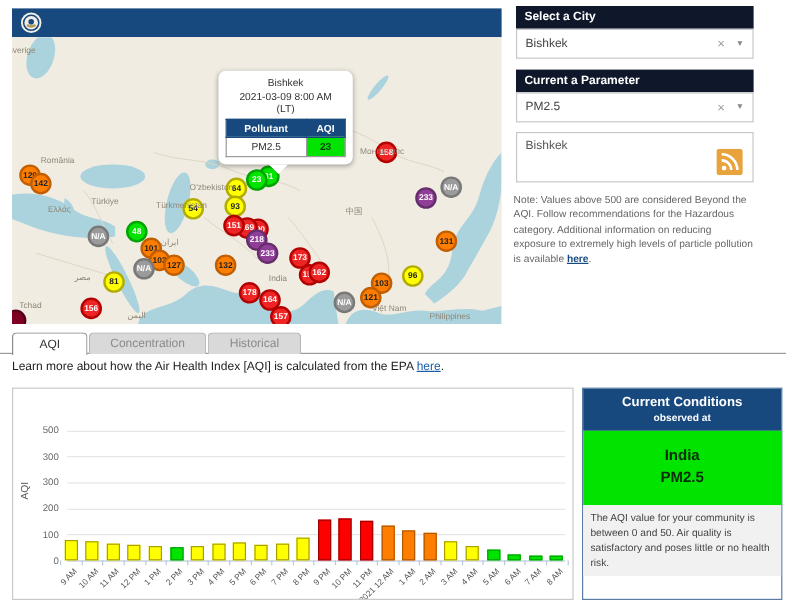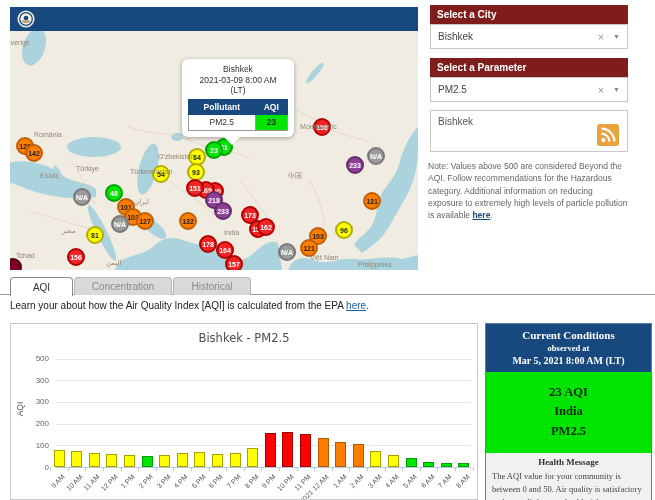--- a/index.html
+++ b/index.html
@@ -34,21 +34,21 @@
     text-align:center; font-size:8.5px; color:#333; }
   #popup .ln { line-height:1.25; }
   #popup table { width:100%; border-collapse:collapse; margin-top:3px; font-size:8.5px; }
   #popup th { background:#17497e; color:#fff; font-weight:bold; padding:2px 2px; border:1px solid #17497e; }
   #popup td { border:1px solid #9a9a9a; padding:2.5px 2px; }
   #popup td.aqi-cell { background:#00e400; color:#0a3a0a; font-weight:bold; }
   #popup .ptr { position:absolute; left:42px; bottom:-8px; width:0; height:0;
     border-left:8px solid transparent; border-right:8px solid transparent; border-top:8px solid #fff; }
 
   
-  .sb-head { left:430px; width:198px; height:19px; background:#7f1d1d; color:#fff;
+  .sb-head { left:430px; width:198px; height:19px; background:#0f172a; color:#fff;
     font-size:10px; font-weight:bold; display:flex; align-items:center; padding-left:7px; }
   .sb-select { left:430px; width:198px; height:25px; background:#fff; border:1px solid #c8c8c8;
     display:flex; align-items:center; font-size:10px; color:#444; padding:0 7px; }
   .sb-select .val { flex:1; }
   .sb-select .clear { color:#999; font-size:11px; margin-right:9px; cursor:pointer; }
   .sb-select .arrow { color:#888; font-size:7px; }
   #rss-box { left:430px; top:110px; width:198px; height:42px; background:#fff;
     border:1px solid #c8c8c8; font-size:10px; color:#555; padding:5px 7px; }
   #rss-box .rss { position:absolute; right:8px; bottom:5px; width:22px; height:22px; }
   #note { left:428px; top:160px; width:202px; font-size:8.5px; color:#666; line-height:1.45; }
@@ -72,21 +72,21 @@
     transform:rotate(-90deg); }
   .gridline { position:absolute; height:1px; background:#e6e6e6; }
   .axisline { position:absolute; height:1px; background:#b9c9dd; }
   .xtick { position:absolute; width:1px; height:4px; background:#b9c9dd; }
   .ytick-label { position:absolute; width:30px; text-align:right; font-size:8px; color:#666; }
   .bar { position:absolute; border:1px solid; }
   .xlabel { position:absolute; width:52px; text-align:right; font-size:7px; color:#555;
     transform:rotate(-45deg); transform-origin:100% 0; white-space:nowrap; }
 
   
-  #cc { left:485px; top:323px; width:167px; height:177px; border:1px solid #5b7da3; background:#fff;font-family:Liberation Serif, serif; }
+  #cc { left:485px; top:323px; width:167px; height:177px; border:1px solid #5b7da3; background:#fff; }
   #cc-head { background:#17497e; color:#fff; text-align:center; padding:5px 2px 6px; }
   #cc-head .l1 { font-size:11px; font-weight:bold; }
   #cc-head .l2 { font-size:8.5px; font-weight:bold; margin-top:2px; }
   #cc-head .l3 { font-size:10px; font-weight:bold; margin-top:2px; }
   #cc-aqi { background:#00e400; color:#0b2b0b; text-align:center; padding:11px 2px 12px;
     font-size:12.5px; font-weight:bold; line-height:1.55; }
   #cc-health { background:#f1f1f1; padding:4px 6px; }
   #cc-health .ht { text-align:center; font-size:9px; font-weight:bold; color:#333; margin-bottom:3px; }
   #cc-health .hm { font-size:8.5px; color:#444; line-height:1.5; }
 </style>
@@ -207,21 +207,21 @@
   </div>
 </div>
 
 <div class="sb-head abs" style="top:5px">Select a City</div>
 <div class="sb-select abs" style="top:24px">
   <span class="val">Bishkek</span>
   <span class="clear">×</span>
   <span class="arrow">▼</span>
 </div>
 
-<div class="sb-head abs" style="top:58px">Select a Parameter</div>
+<div class="sb-head abs" style="top:58px">Current a Parameter</div>
 <div class="sb-select abs" style="top:77px">
   <span class="val">PM2.5</span>
   <span class="clear">×</span>
   <span class="arrow">▼</span>
 </div>
 
 <div id="rss-box" class="abs">
   <span>Bishkek</span>
   <svg class="rss" viewBox="0 0 24 24">
     <rect width="24" height="24" rx="3" fill="#e8a33d"></rect>
@@ -231,24 +231,23 @@
   </svg>
 </div>
 
 <div id="note" class="abs"><span>Note: Values above 500 are considered Beyond the AQI. Follow recommendations for the Hazardous category. Additional information on reducing exposure to extremely high levels of particle pollution is available </span><a href="#">here</a><span>.</span></div>
 
 <div id="tabs-line" class="abs"></div>
 <div class="tab active abs" style="left:10px;width:63px">AQI</div>
 <div class="tab abs" style="left:74px;width:98px">Concentration</div>
 <div class="tab abs" style="left:173px;width:78px">Historical</div>
 
-<div id="learn-more" class="abs"><span>Learn your about how the Air Quality Index [AQI] is calculated from the EPA </span><a href="#">here</a><span>.</span></div>
+<div id="learn-more" class="abs"><span>Learn more about how the Air Health Index [AQI] is calculated from the EPA </span><a href="#">here</a><span>.</span></div>
 
 <div id="chart" class="abs">
-  <div id="chart-title">Bishkek - PM2.5</div>
   <div id="ylab">AQI</div>
   <div id="plot">
       <div class="axisline" style="left: 45px; width: 415px; top: 143px;"></div>
       <div class="ytick-label" style="left: 8px; top: 138.5px;">0</div>
       <div class="gridline" style="left: 45px; width: 415px; top: 121.3px;"></div>
       <div class="ytick-label" style="left: 8px; top: 116.8px;">100</div>
       <div class="gridline" style="left: 45px; width: 415px; top: 99.6px;"></div>
       <div class="ytick-label" style="left: 8px; top: 95.1px;">200</div>
       <div class="gridline" style="left: 45px; width: 415px; top: 77.9px;"></div>
       <div class="ytick-label" style="left: 8px; top: 73.4px;">300</div>
@@ -329,24 +328,21 @@
       <div class="xtick" style="left: 444px; top: 143px;"></div>
       <div class="xlabel" style="left: 402.8px; top: 149px;">8 AM</div>
       <div class="xtick" style="left: 461.6px; top: 143px;"></div>
     </div>
 </div>
 
 <div id="cc" class="abs">
   <div id="cc-head">
     <div class="l1">Current Conditions</div>
     <div class="l2">observed at</div>
-    <div class="l3">Mar 5, 2021 8:00 AM (LT)</div>
   </div>
   <div id="cc-aqi">
-    <div>23 AQI</div>
     <div>India</div>
     <div>PM2.5</div>
   </div>
   <div id="cc-health">
-    <div class="ht">Health Message</div>
     <div class="hm">The AQI value for your community is between 0 and 50. Air quality is satisfactory and poses little or no health risk.</div>
   </div>
 </div>
 
 </body></html>

